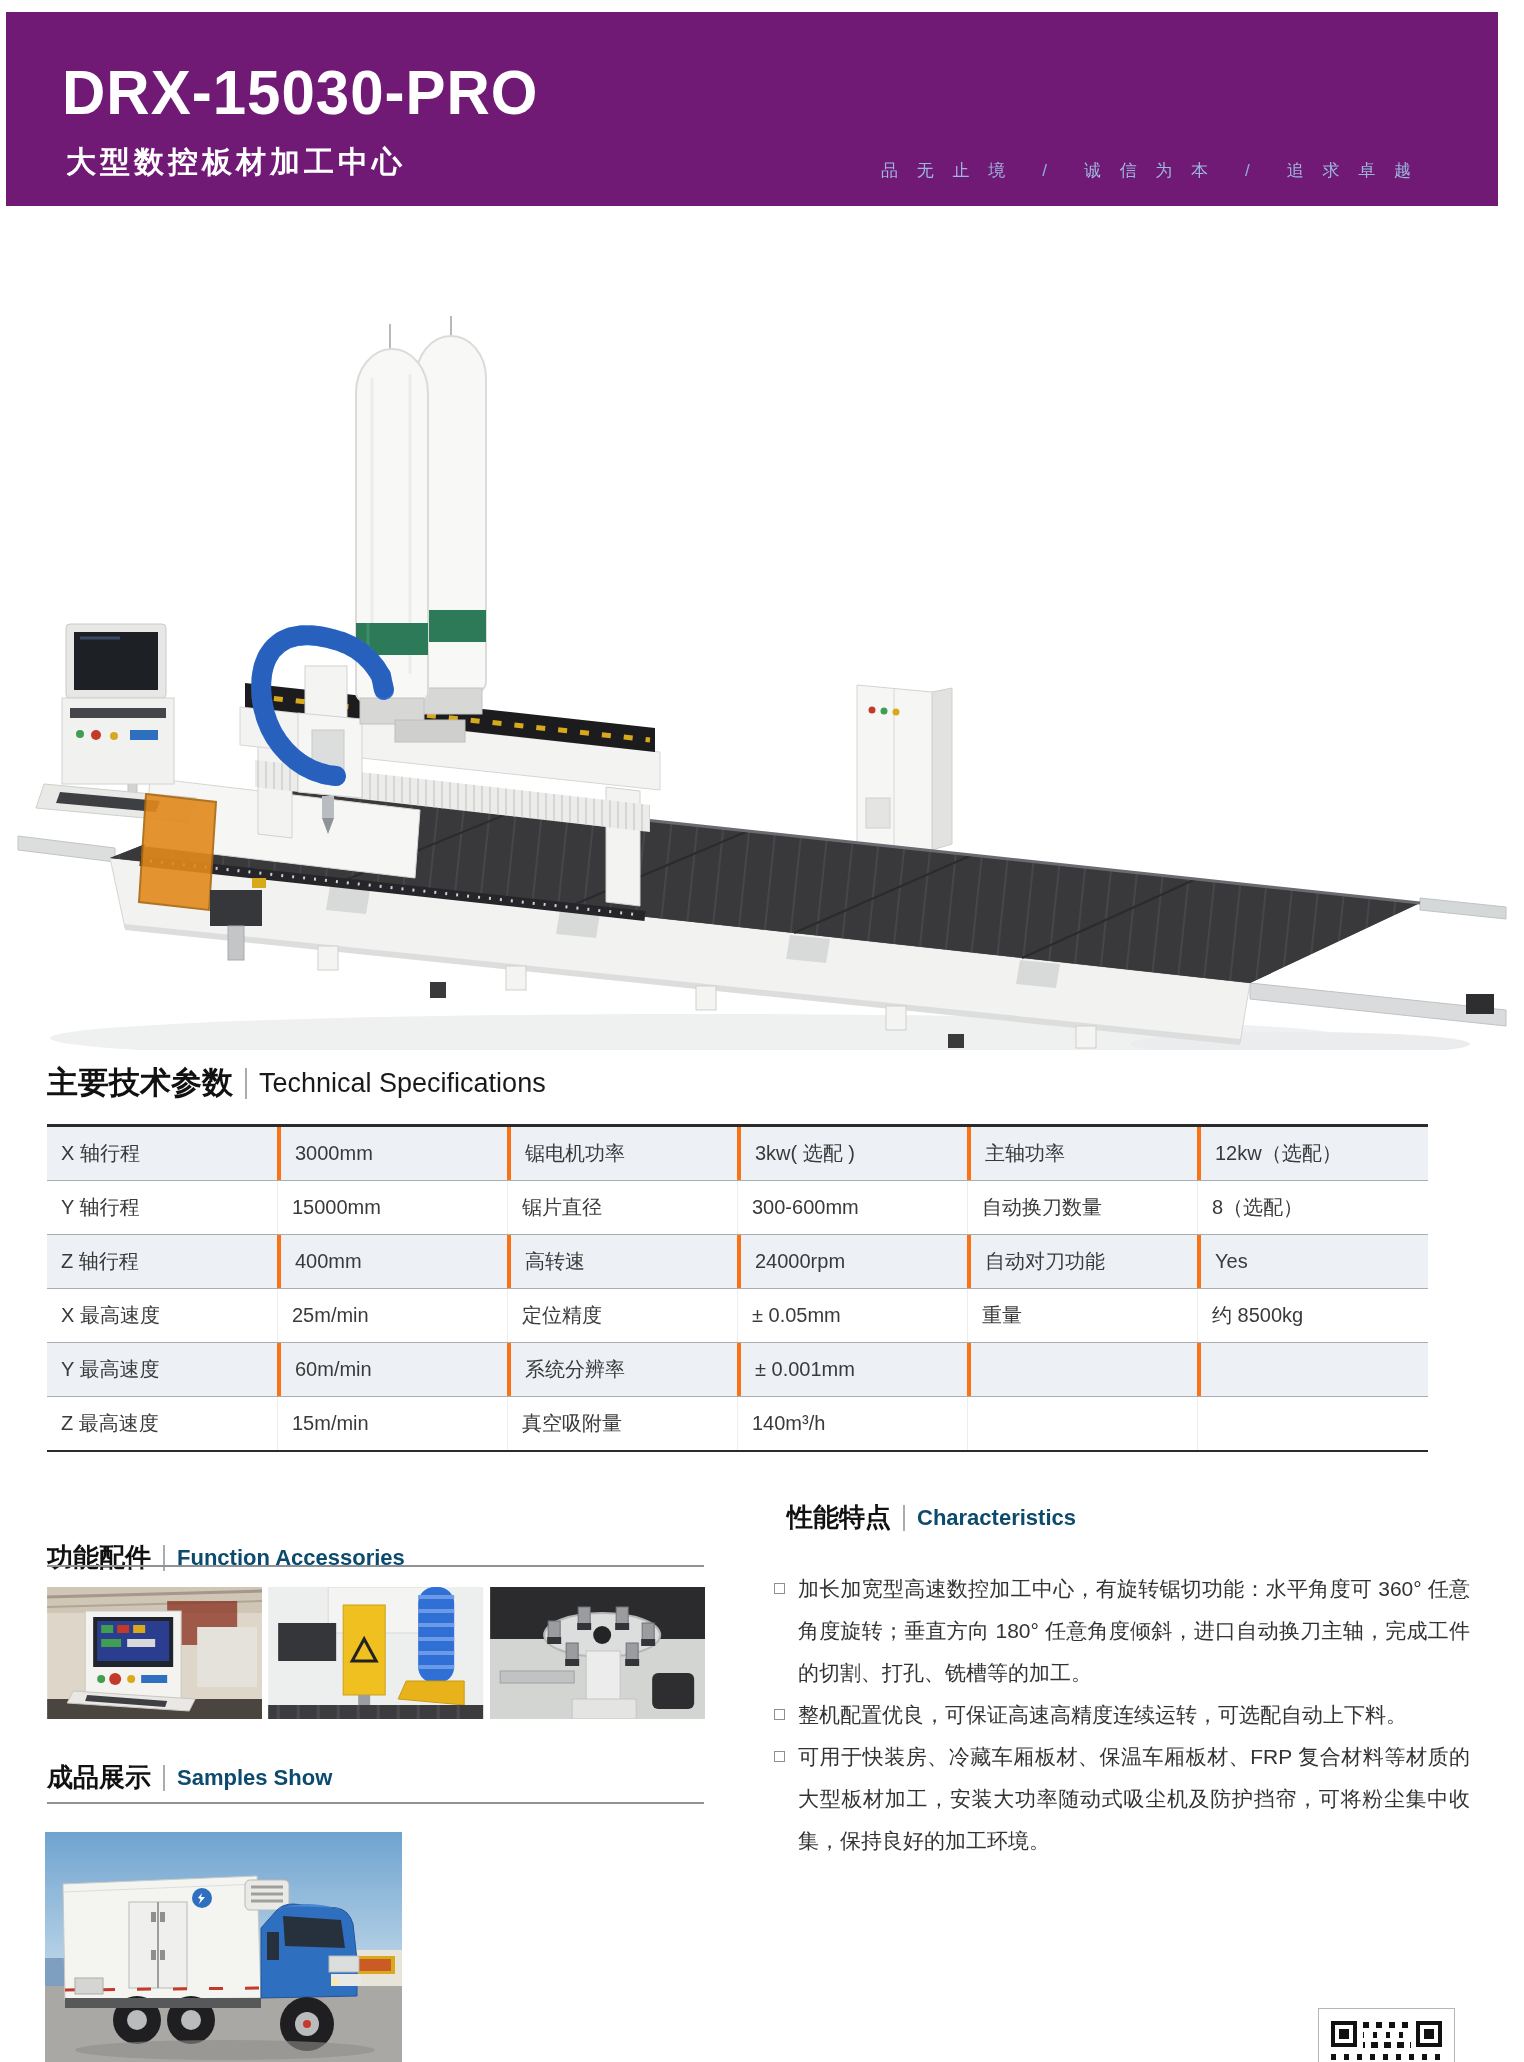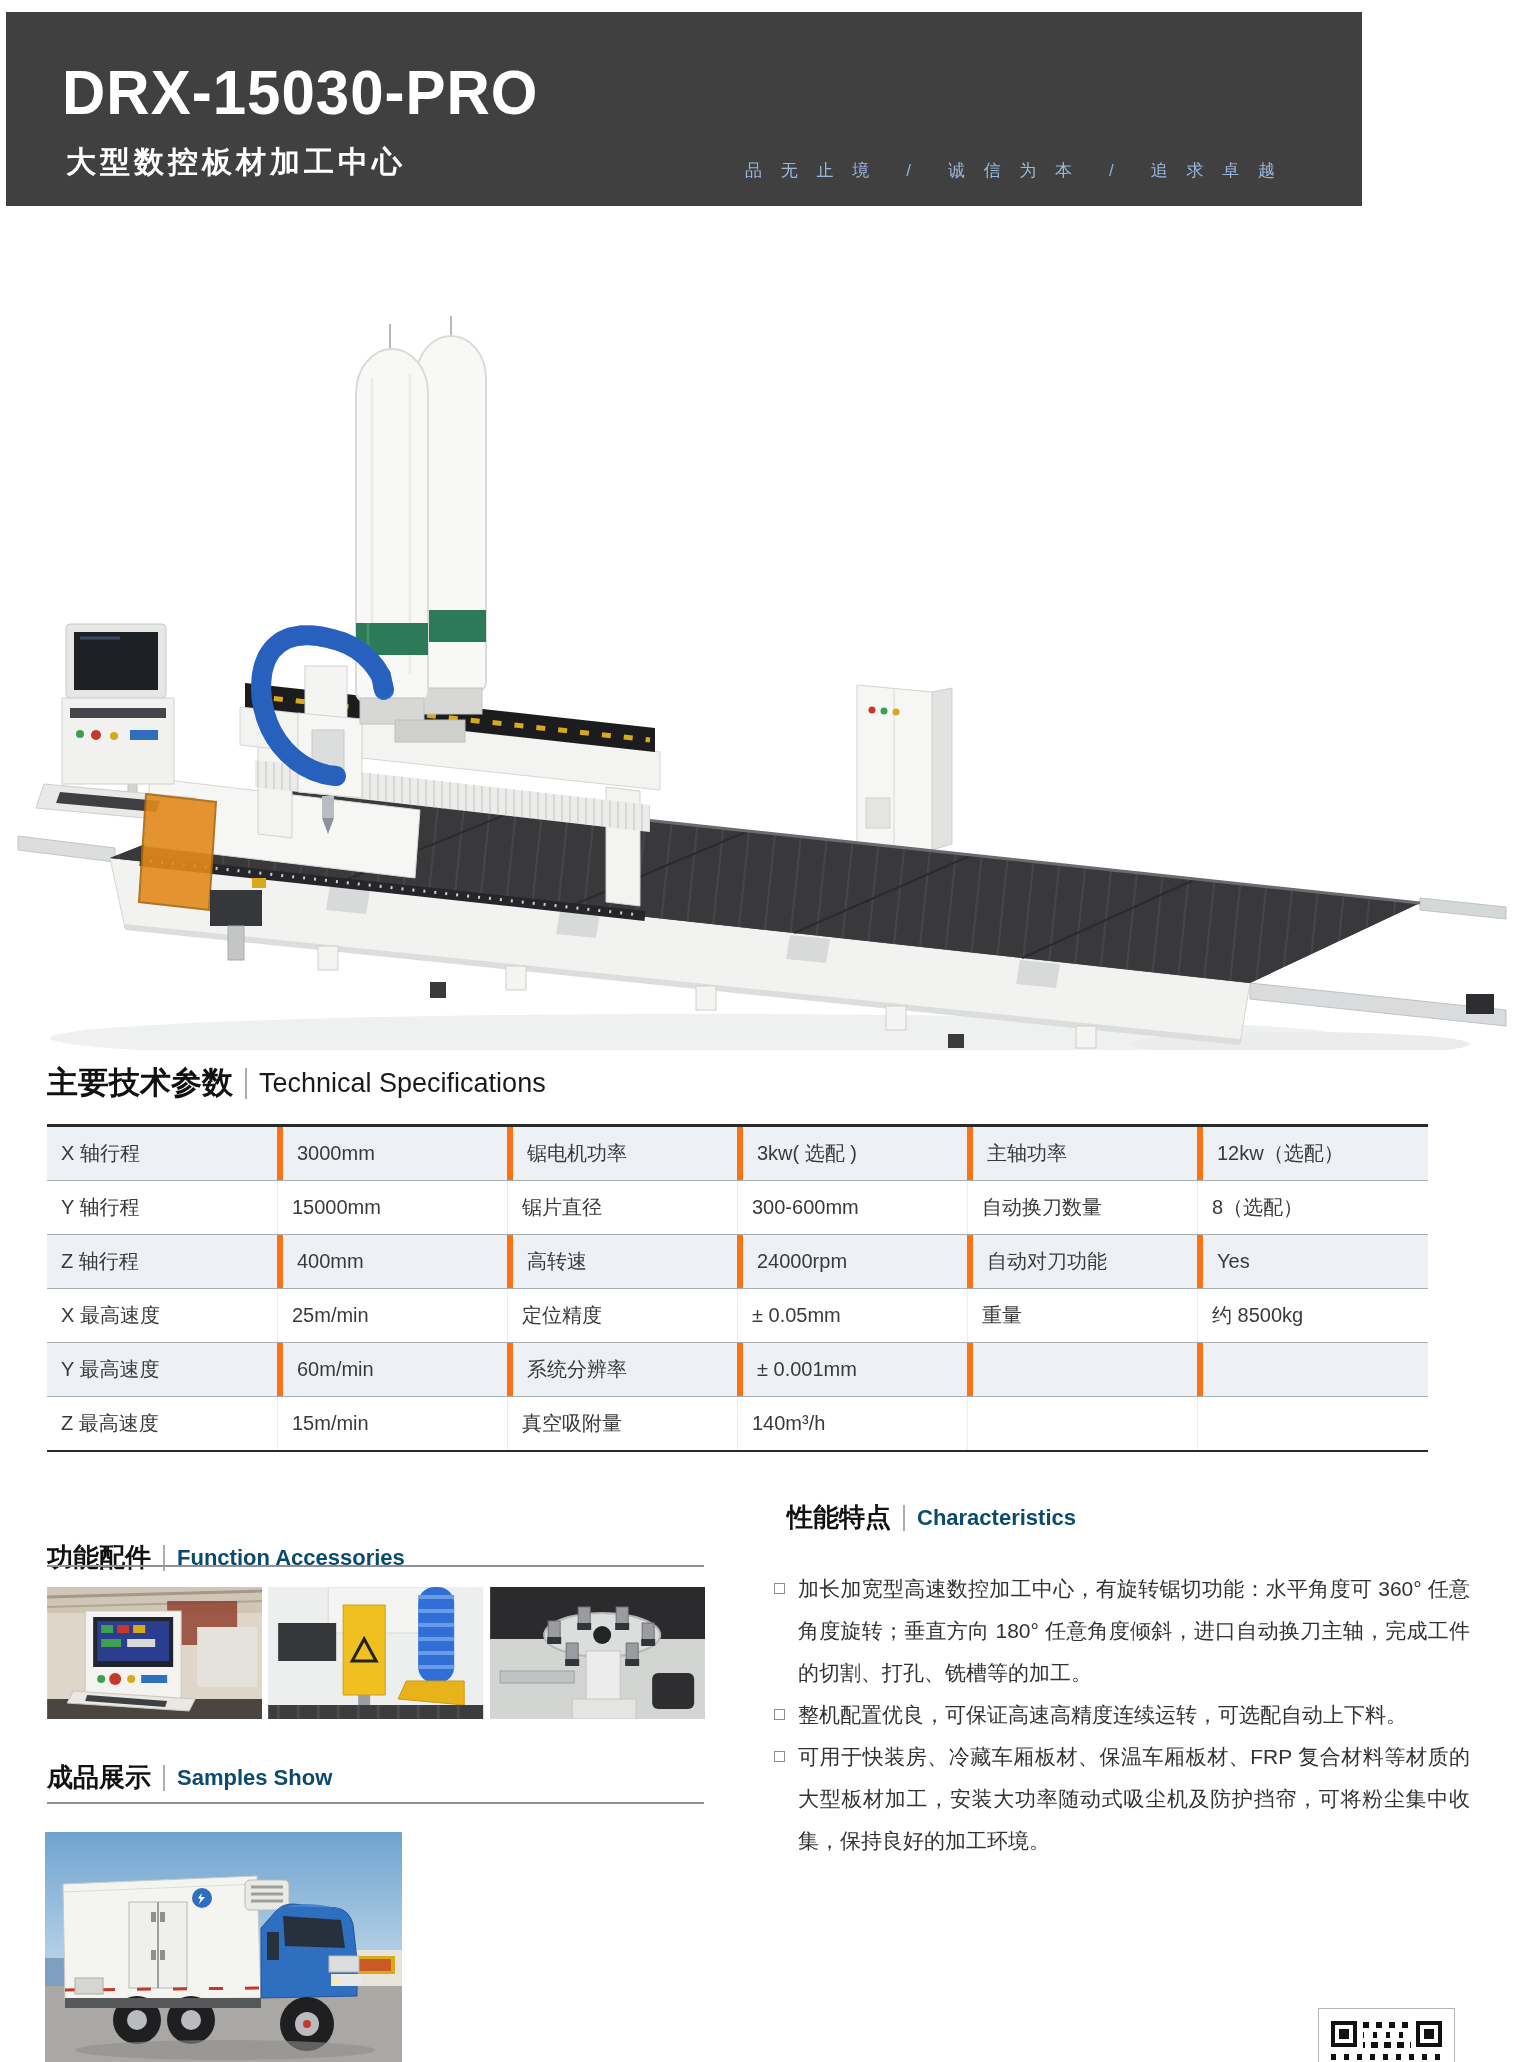--- a/index.html
+++ b/index.html
@@ -1,20 +1,20 @@
 <!DOCTYPE html>
 <html><head>
 <meta charset="utf-8">
 <title>DRX-15030-PRO</title>
 <style>
   html,body{margin:0;padding:0;background:#fff;}
   .page{position:relative;width:1524px;height:2062px;overflow:hidden;background:#ffffff;
         font-family:"Liberation Sans","DejaVu Sans",sans-serif;color:#333;}
   
-  .banner{position:absolute;left:6px;top:12px;width:1356px;height:194px;background:#404040;}
+  .banner{position:absolute;left:6px;top:12px;width:1492px;height:194px;background:#701a75;}
   .banner .model{position:absolute;left:56px;top:44px;font-size:60px;font-weight:800;color:#fff;
                  letter-spacing:1px;transform:scaleY(1.06);transform-origin:left top;white-space:nowrap;}
   .banner .subtitle{position:absolute;left:60px;top:130px;font-size:30px;font-weight:700;color:#fff;
                     letter-spacing:4px;white-space:nowrap;}
   .banner .slogan{position:absolute;right:80px;bottom:24px;font-size:17px;letter-spacing:7px;
                   color:#9bb7de;white-space:nowrap;}
   .banner .sl-sep{margin:0 30px;color:#8fb0d8;}
   
   .hero{position:absolute;left:0;top:238px;width:1524px;height:812px;}
   
@@ -25,21 +25,21 @@
   .sec-head.big .zh{font-size:31px;}
   .sec-head.big .bar{height:31px;}
   .sec-head.big .en{font-size:27px;font-weight:400;color:#1a1a1a;}
   
   .spec-table{position:absolute;left:47px;top:1124px;width:1381px;border-top:3px solid #2b2b2b;}
   .spec-row{display:grid;grid-template-columns:230px 230px 230px 230px 230px 231px;height:53px;
             align-items:center;border-bottom:1px solid #a9aeb3;}
   .spec-row:nth-child(odd){background:#edf1f6;}
   .spec-row:last-child{border-bottom:2px solid #2b2b2b;}
   .spec-row .cell{font-size:20px;color:#3a3a3a;padding-left:14px;height:100%;display:flex;align-items:center;}
-  .spec-row .cell + .cell{border-left:6px solid #f97316;}
+  .spec-row .cell + .cell{border-left:4px solid #f97316;}
   .spec-row:nth-child(even) .cell + .cell{border-left:1px solid #eceeef;}
   
   .rule{position:absolute;height:2px;background:#8f9397;}
   .thumbs{position:absolute;left:47px;top:1587px;width:658px;height:132px;display:flex;gap:6px;}
   .thumbs svg{flex:1;height:132px;display:block;}
   .truck{position:absolute;left:45px;top:1832px;width:357px;height:260px;}
   .bullets{position:absolute;left:772px;top:1568px;width:698px;margin:0;padding:0;list-style:none;}
   .bullets li{position:relative;padding-left:26px;font-size:21px;line-height:42px;color:#333;
               text-align:justify;margin:0;}
   .bullets li::before{content:"";position:absolute;left:2px;top:15px;width:9px;height:9px;

